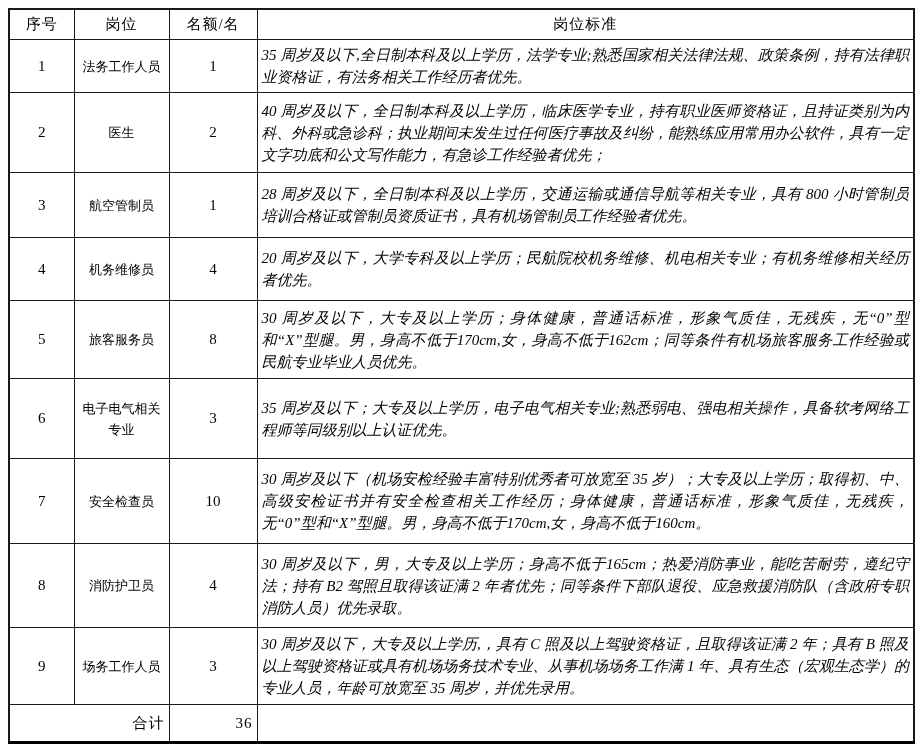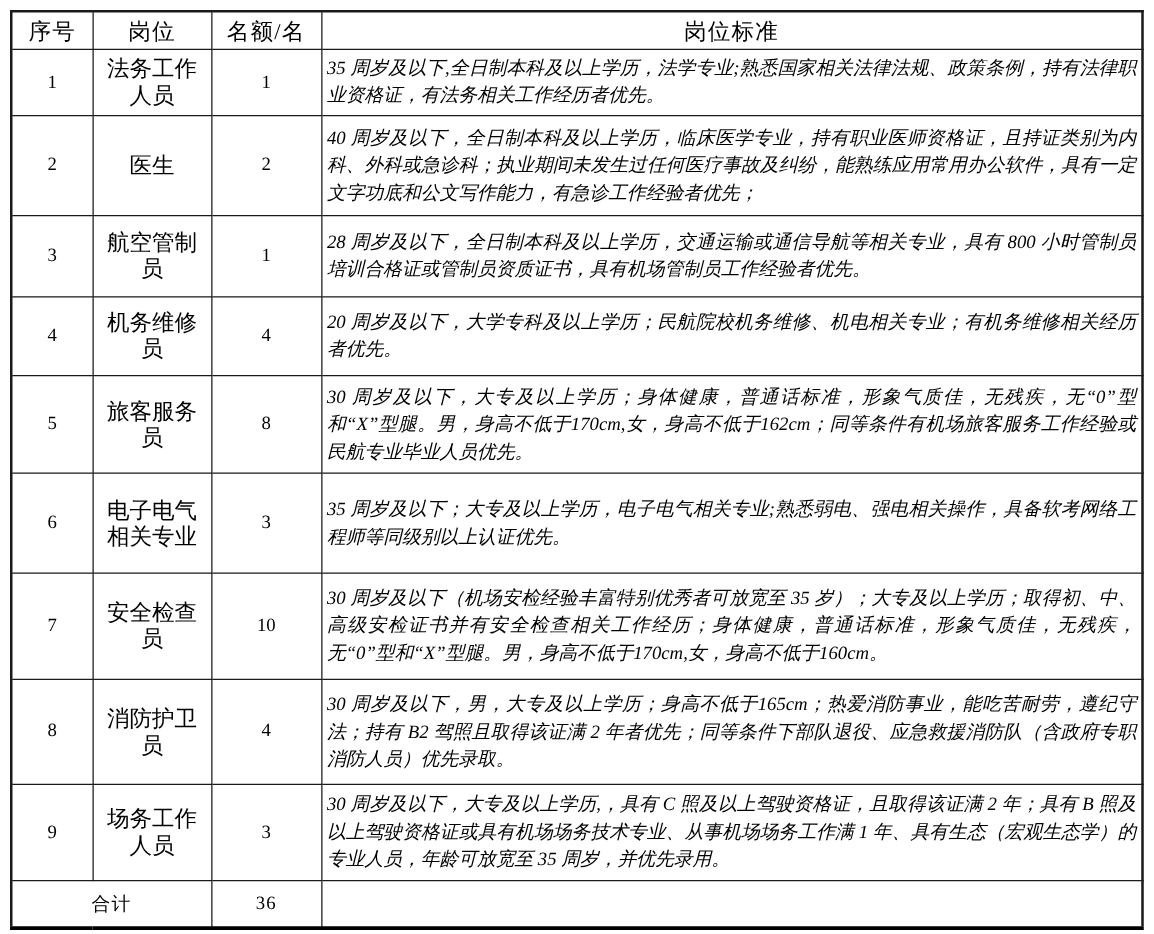--- a/index.html
+++ b/index.html
@@ -32,45 +32,45 @@
     padding: 2px 4px;
     vertical-align: middle;
     overflow: hidden;
   }
   
   table.jobs {
     border: 2px solid #1a1a1a;
     border-bottom: 3px solid #000000;
   }
   th.h {
-    font-size: 18px;
+    font-size: 15px;
     font-weight: normal;
     height: 25px;
     letter-spacing: 1px;
     font-family: Liberation Serif, serif;
   }
   td.c-no, td.c-quota {
     text-align: center;
     font-size: 15px;
   }
   td.c-pos {
     text-align: center;
-    font-size: 18px;
+    font-size: 13px;
     line-height: 21px;
     padding: 2px 8px;
   }
   td.c-std {
     text-align: justify;
     font-size: 15px;
     line-height: 22px;
     padding: 3px 8px 3px 6px;
     font-style: italic;
   }
   td.c-total {
-    text-align: center;
+    text-align: right;
     font-size: 15px;
     letter-spacing: 1px;
     margin-left: 26px;
   }
 </style>
 </head>
 <body>
 
 <div class="page">
   <table class="jobs">

